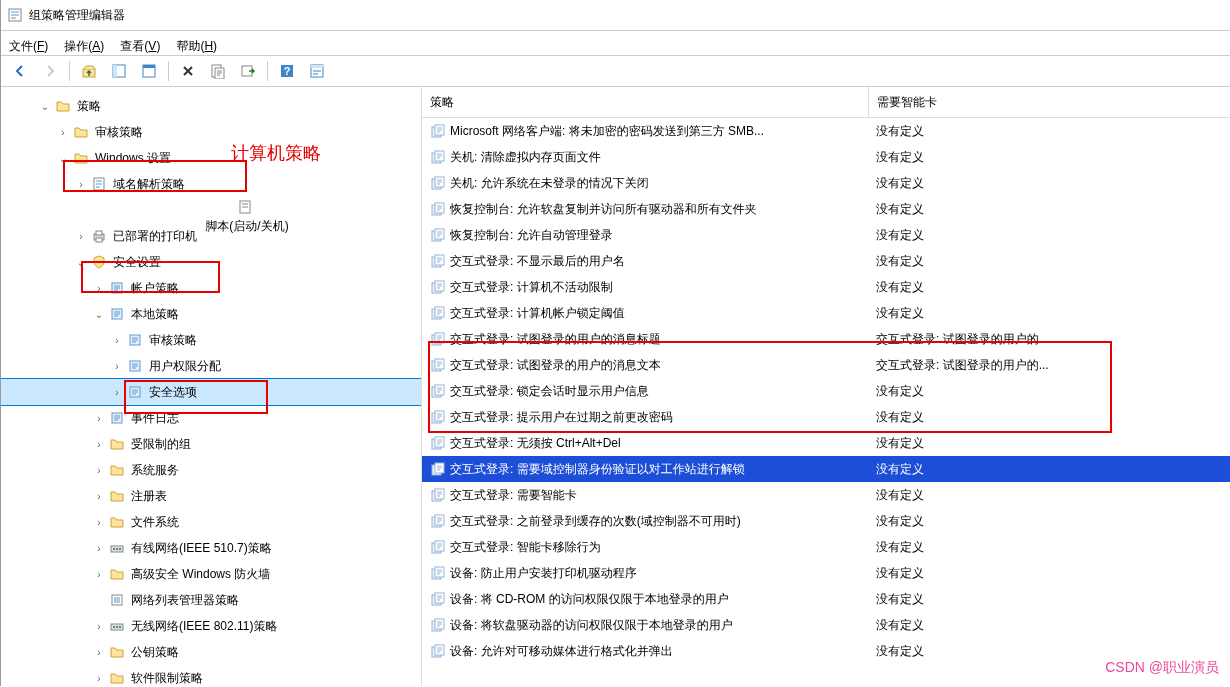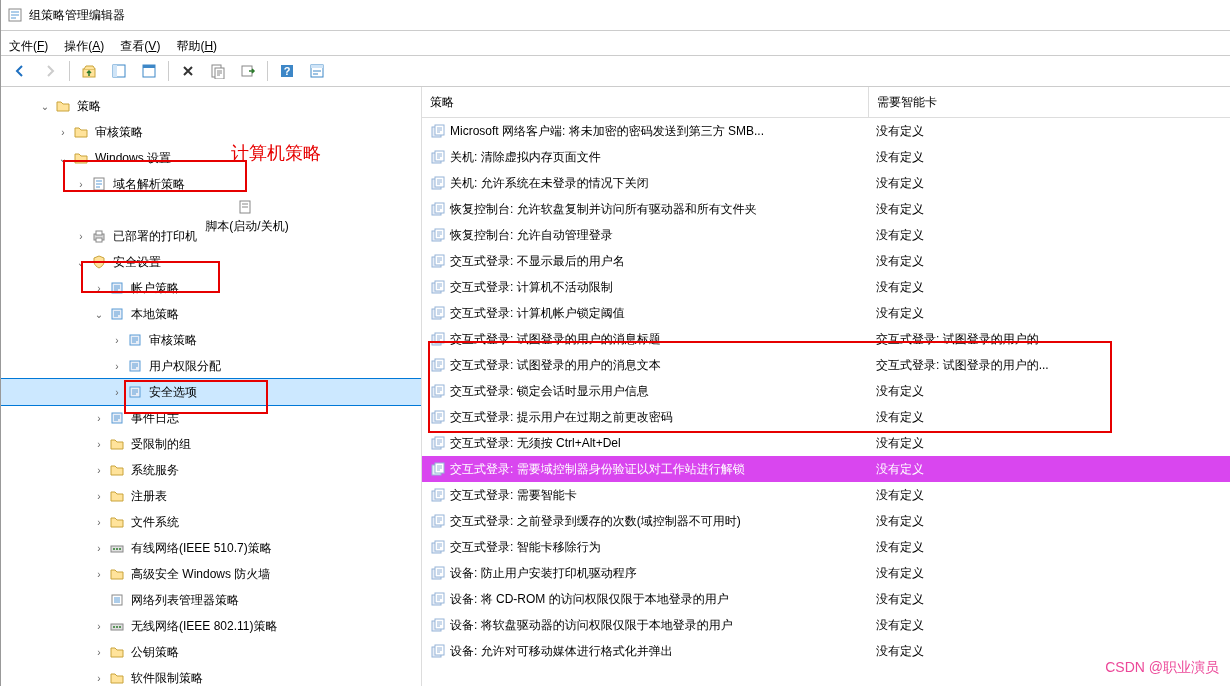--- a/index.html
+++ b/index.html
@@ -13,21 +13,21 @@
 .tbtn{width:24px;height:24px;display:flex;align-items:center;justify-content:center;border:1px solid transparent}
 .sep{width:1px;height:20px;background:#ccc;margin:0 2px}
 .content{display:flex;height:600px}
 .tree-pane{width:420px;overflow:auto;padding:6px 0;border-right:1px solid #ddd}
 .list-pane{flex:1;overflow:auto}
 .list-header{display:flex;border-bottom:1px solid #ddd;position:sticky;top:0;background:#fff}
 .list-header .col{padding:6px 8px;border-right:1px solid #ddd;font-weight:normal}
 .col-policy{width:430px}
 .col-setting{flex:1}
 .row{display:flex;height:26px;align-items:center;cursor:default}
-.row.selected{background:#d946ef;color:#fff}
+.row.selected{background:#1d4ed8;color:#fff}
 .row .cell{padding:0 8px;display:flex;align-items:center;gap:4px;white-space:nowrap;overflow:hidden;text-overflow:ellipsis}
 .row .cell.col-policy{width:430px}
 .row .cell.col-setting{flex:1}
 .pol-icon{width:16px;height:16px;flex-shrink:0}
 .tree-node{display:flex;align-items:center;height:26px;cursor:default;white-space:nowrap;gap:2px}
 .tree-node.sel{background:#cce8ff;outline:1px solid #0078d7}
 .exp{width:16px;height:16px;display:flex;align-items:center;justify-content:center;font-size:10px;color:#666}
 .nd-icon{width:16px;height:16px;margin-right:4px;flex-shrink:0}
 .annot{position:absolute;border:2px solid #e60000;pointer-events:none}
 .annot-text{position:absolute;color:#e60000;font-size:18px;pointer-events:none}

